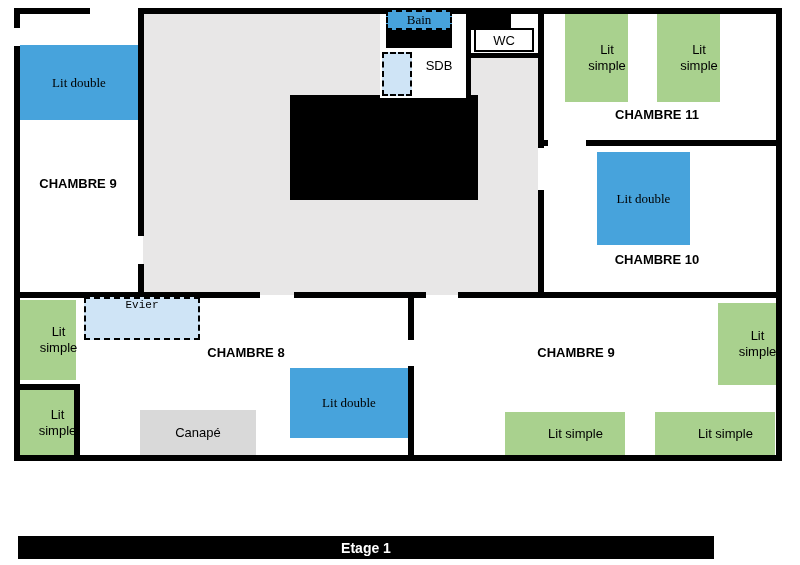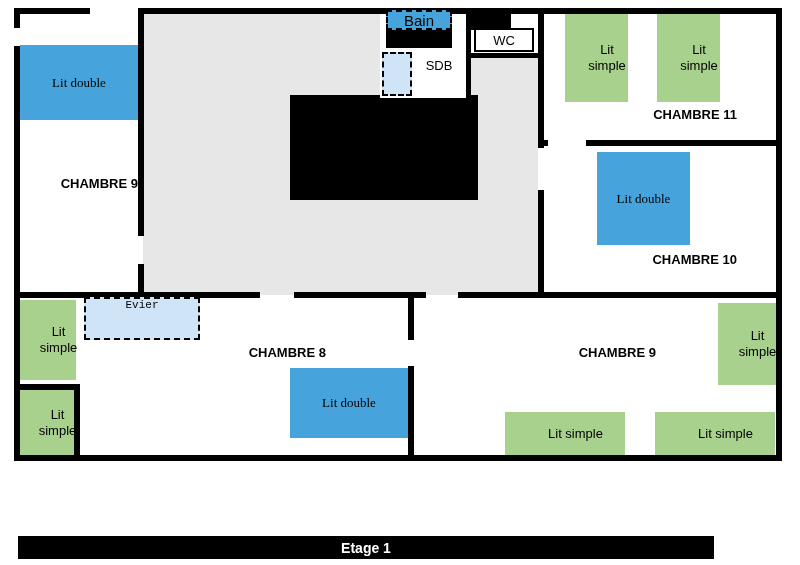--- a/index.html
+++ b/index.html
@@ -14,26 +14,26 @@
          text-align:center; font-size:13px; line-height:1.2; }
   .bed span { display:inline-block; }
   .bed--double { background:var(--lit-double,#47a3dc);font-family:Liberation Serif, serif; }
   .bed--single { background:var(--lit-simple,#a9d18e);padding-left:21px; }
   .bed--stack span { max-width:3.3em; }
   .fixture-water { position:absolute; background:var(--water,#cfe4f6);
                    border:2px dashed #000; display:flex; align-items:flex-start;
                    justify-content:center; font-size:11px;font-family:Liberation Mono, monospace; }
   .fixture-bain { position:absolute; background:var(--lit-double,#47a3dc);
                   border:2px dashed #000; display:flex; align-items:center;
-                  justify-content:center; font-size:15px; }
+                  justify-content:center; font-size:13px;font-family:Liberation Serif, serif; }
   .sofa { position:absolute; background:var(--canape,#d9d9d9); display:flex;
           align-items:center; justify-content:center; font-size:13px; }
   .wc-box { position:absolute; background:#fff; border:2px solid #000;
             display:flex; align-items:center; justify-content:center; font-size:13px; }
-  .room-label { position:absolute; font-weight:700; font-size:13px; text-align:right; }
+  .room-label { position:absolute; font-weight:700; font-size:13px; text-align:center; }
   .small-label { position:absolute; font-size:13px; }
   .banner { position:absolute; background:#000; color:#fff; font-weight:700;
             font-size:14px; display:flex; align-items:center; justify-content:center; }
 </style>
 </head>
 <body>
 
 <div class="plan">
 
   <div class="hall" style="left:143px;top:8px;width:395px;height:287px"></div>
@@ -74,20 +74,23 @@
   </div>
   <div class="fixture-water" style="left:382px;top:52px;width:30px;height:44px"></div>
   <div class="small-label" style="left:414px;top:58px;width:50px;text-align:center">SDB</div>
   <div class="wc-box" style="left:474px;top:28px;width:60px;height:24px">
     <span>WC</span>
   </div>
 
   <div class="fixture-water" style="left:84px;top:297px;width:116px;height:43px">
     <span>Evier</span>
   </div>
+  <div class="sofa" style="left:140px;top:410px;width:116px;height:45px">
+    <span>Canapé</span>
+  </div>
 
   <div class="bed bed--double" style="left:20px;top:45px;width:118px;height:75px">
     <span>Lit double</span>
   </div>
   <div class="bed bed--single bed--stack" style="left:565px;top:14px;width:63px;height:88px">
     <span>Lit simple</span>
   </div>
   <div class="bed bed--single bed--stack" style="left:657px;top:14px;width:63px;height:88px">
     <span>Lit simple</span>
   </div>

